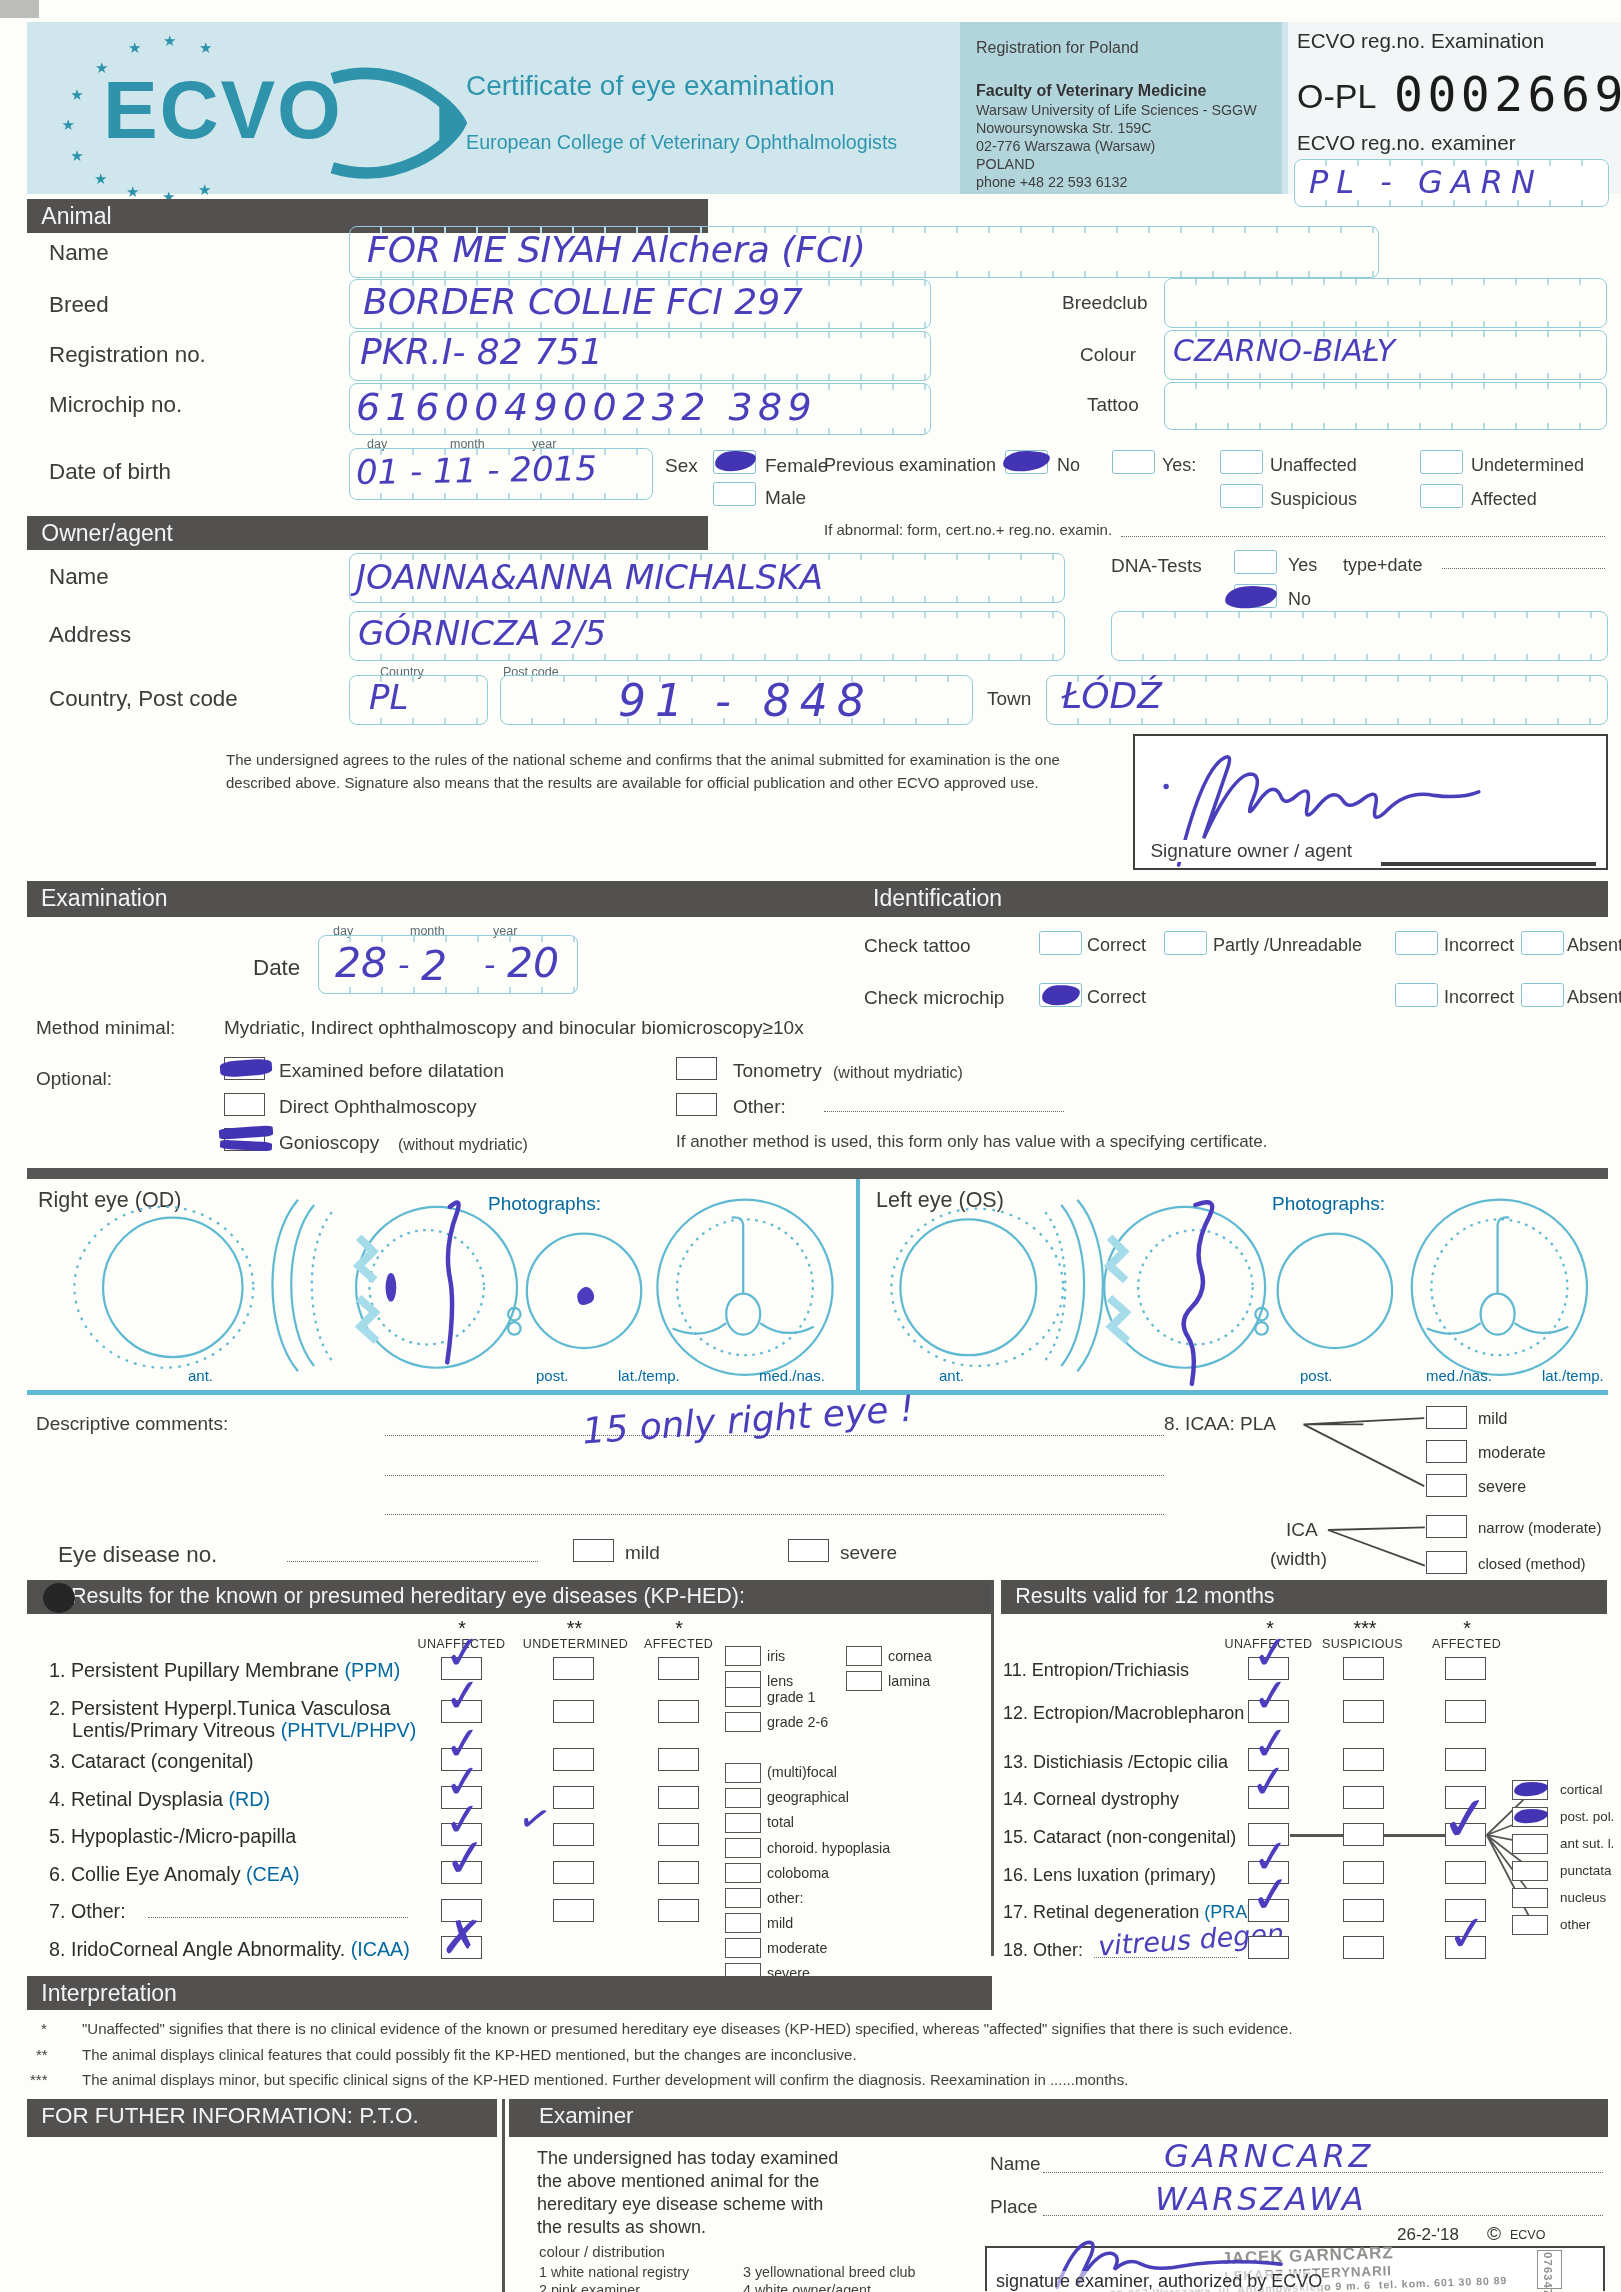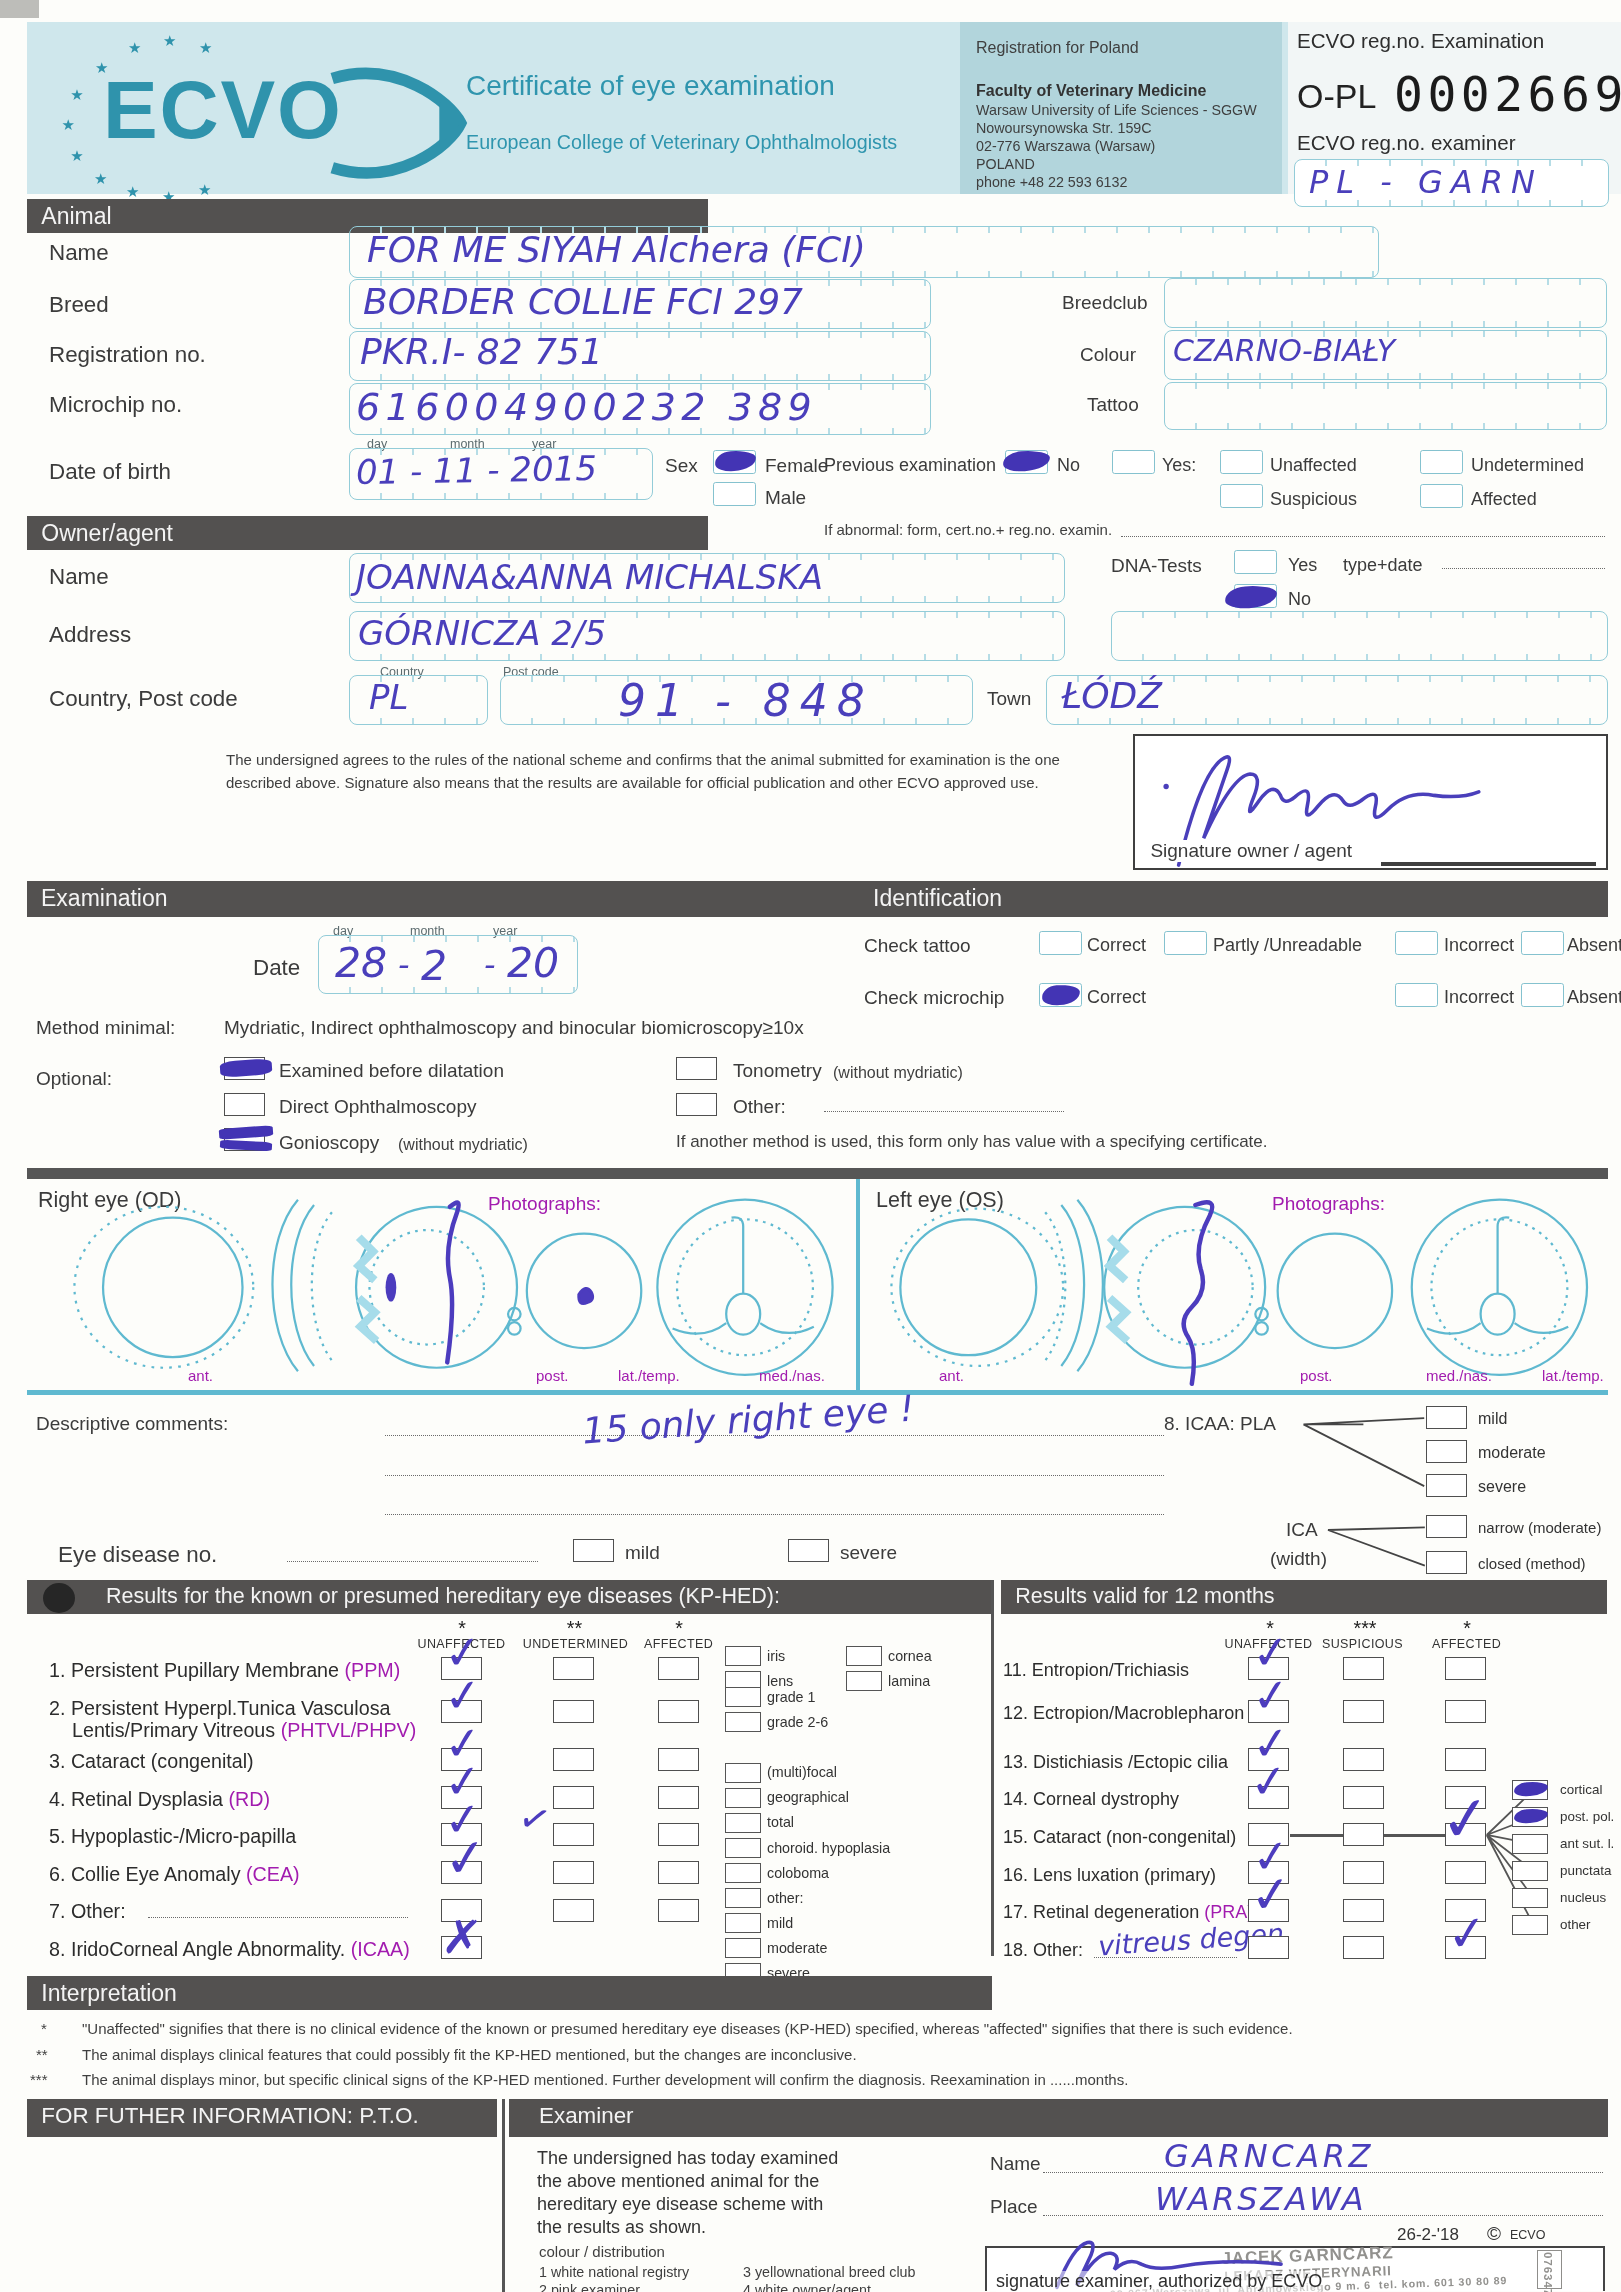--- a/index.html
+++ b/index.html
@@ -8,21 +8,21 @@
 .abs{position:absolute}
 .band{background:#cfe7ec}
 .fac{background:#b2d5dc}
 .bar{background:#535150;color:#f4f4f4;font-size:23px;padding:3.6px 14.3px;white-space:nowrap}
 .lbl{font-size:22.4px;color:#3b3b3b;white-space:nowrap}
 .lbl2{font-size:19px;color:#3b3b3b;white-space:nowrap}
 .sm{font-size:15px;color:#3f3f3f;white-space:nowrap}
 .smw{font-size:15px;color:#3f3f3f}
 .tiny{font-size:12.5px;color:#5c6b6e;white-space:nowrap}
 .teal{color:#2f95ae}
-.cyan{color:#a21caf}
+.cyan{color:#0369a1}
 .comb{border:1.8px solid #93ccd8;border-radius:8px;background-image:repeating-linear-gradient(90deg,transparent 0 30px,#b6dde6 30px 32px),repeating-linear-gradient(90deg,transparent 0 30px,#b6dde6 30px 32px);background-size:100% 6.3px,100% 6.3px;background-position:0 0,0 100%;background-repeat:no-repeat,no-repeat}
 .hw{font-family:"DejaVu Sans",sans-serif;font-style:italic;color:#4a3fbb;white-space:nowrap}
 .cb{width:43px;height:24px;border:1.8px solid #85c2cf;border-radius:2.7px;background:#fff}
 .cbg{width:41px;height:23px;border:1.8px solid #4f4f4f;background:#fff}
 .cbs{width:36px;height:19.7px;border:1.8px solid #555;background:#fff}
 .chk{font-family:"DejaVu Sans",sans-serif;color:#4c3cbe;font-weight:bold;font-size:45px;transform:rotate(-6deg);line-height:1}
 .scrib{background:#4334b4;border-radius:40% 60% 55% 45%/60% 40% 60% 40%;transform:rotate(-4deg)}
 .dot{border-bottom:1.8px dotted #6a6a6a}
 .itm{font-size:19.7px;color:#2c2c2c;white-space:nowrap}
 .itmr{font-size:18px;color:#2c2c2c;white-space:nowrap}
@@ -329,21 +329,21 @@
   <div class="abs cbg" style="left:1426px;top:1551px"></div>
   <div class="abs sub" style="left:1478px;top:1555px;font-size:15px">closed (method)</div>
 
   <div class="abs lbl" style="left:58px;top:1542px">Eye disease no.</div>
   <div class="abs dot" style="left:287px;top:1546px;width:251px;height:16px"></div>
   <div class="abs cbg" style="left:573px;top:1539px"></div>
   <div class="abs lbl2" style="left:625px;top:1542px">mild</div>
   <div class="abs cbg" style="left:788px;top:1539px"></div>
   <div class="abs lbl2" style="left:840px;top:1542px">severe</div>
 
-  <div class="abs bar" style="left:27px;top:1580px;width:965px;height:34px;padding-left:79px;font-size:21.5px"><span>Results for the known or presumed hereditary eye diseases (KP-HED):</span></div>
+  <div class="abs bar" style="left:27px;top:1580px;width:965px;height:34px;padding-left:44px;font-size:21.5px"><span>Results for the known or presumed hereditary eye diseases (KP-HED):</span></div>
   <div class="abs" style="left:43px;top:1583px;width:32px;height:30px;background:#262626;border-radius:50%"></div>
   <div class="abs bar" style="left:1001px;top:1580px;width:606px;height:34px;font-size:21.5px"><span>Results valid for 12 months</span></div>
   <div class="abs" style="left:991px;top:1580px;width:2.7px;height:376px;background:#555"></div>
 
   <div class="abs star" style="left:453px;top:1617px;width:18px">*</div>
   <div class="abs hdr" style="left:399px;top:1637px;width:125px">UNAFFECTED</div>
   <div class="abs star" style="left:562px;top:1617px;width:25px">**</div>
   <div class="abs hdr" style="left:506px;top:1637px;width:139px">UNDETERMINED</div>
   <div class="abs star" style="left:670px;top:1617px;width:18px">*</div>
   <div class="abs hdr" style="left:627px;top:1637px;width:103px">AFFECTED</div>

